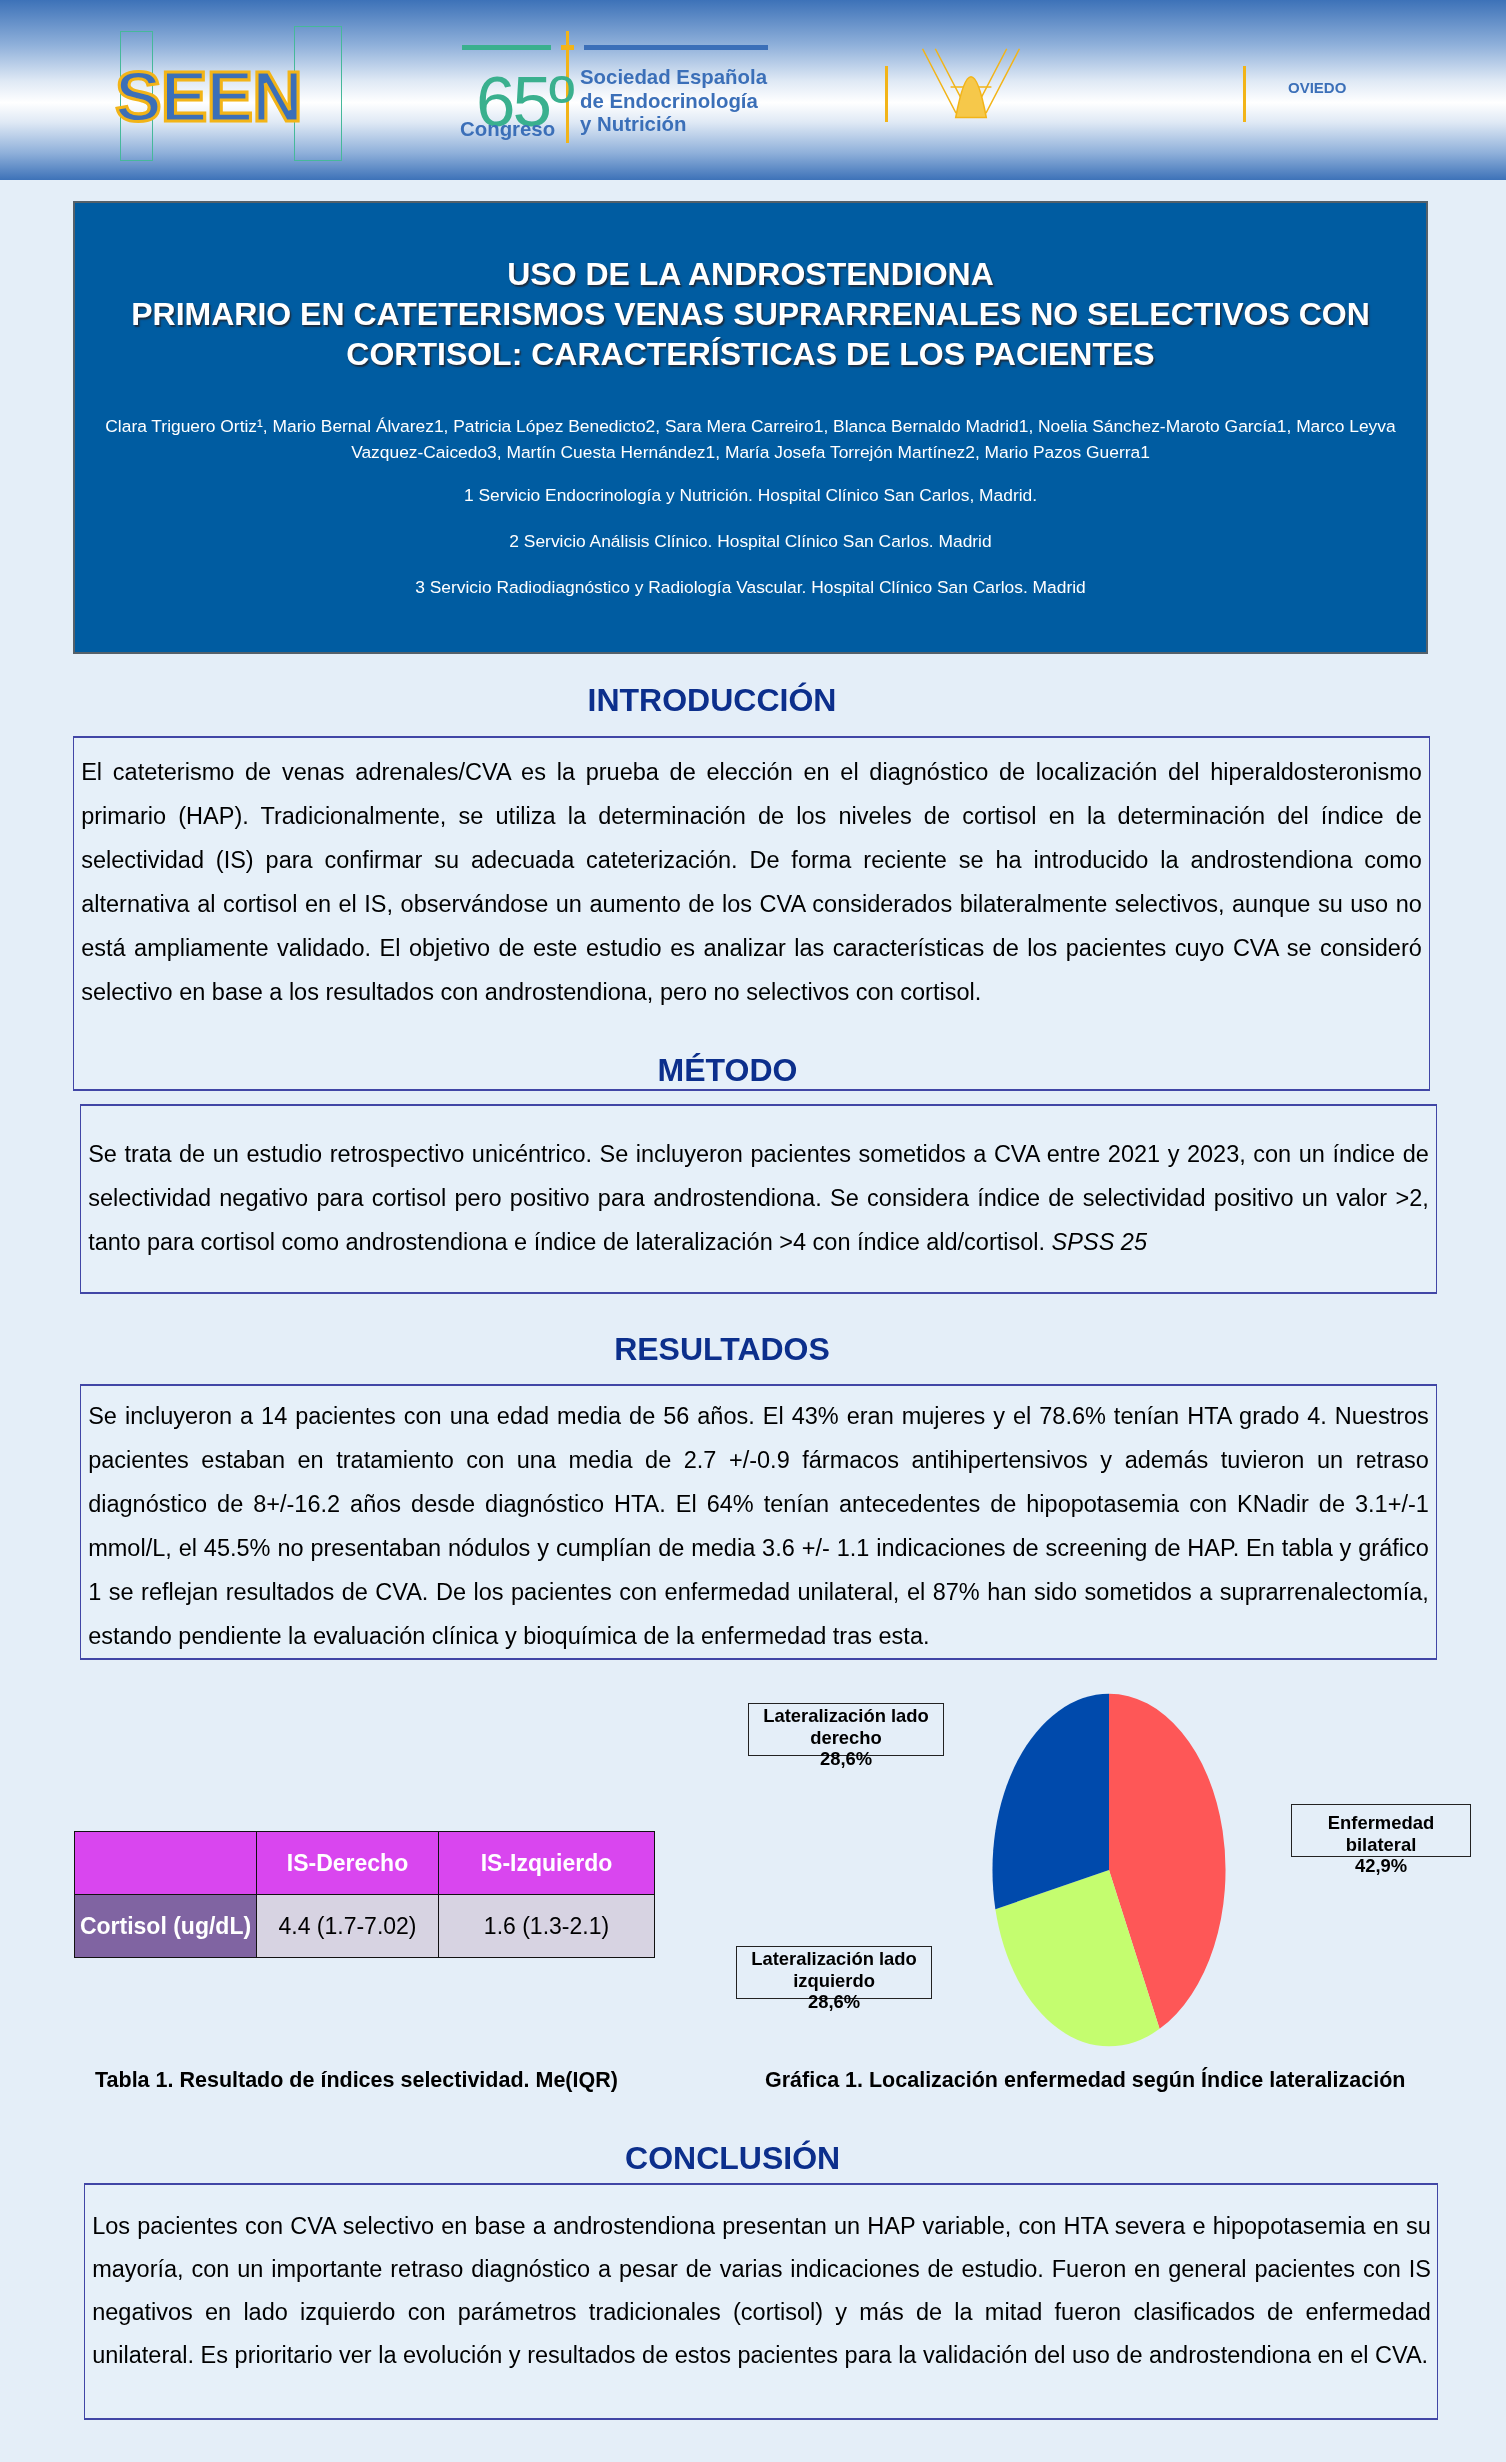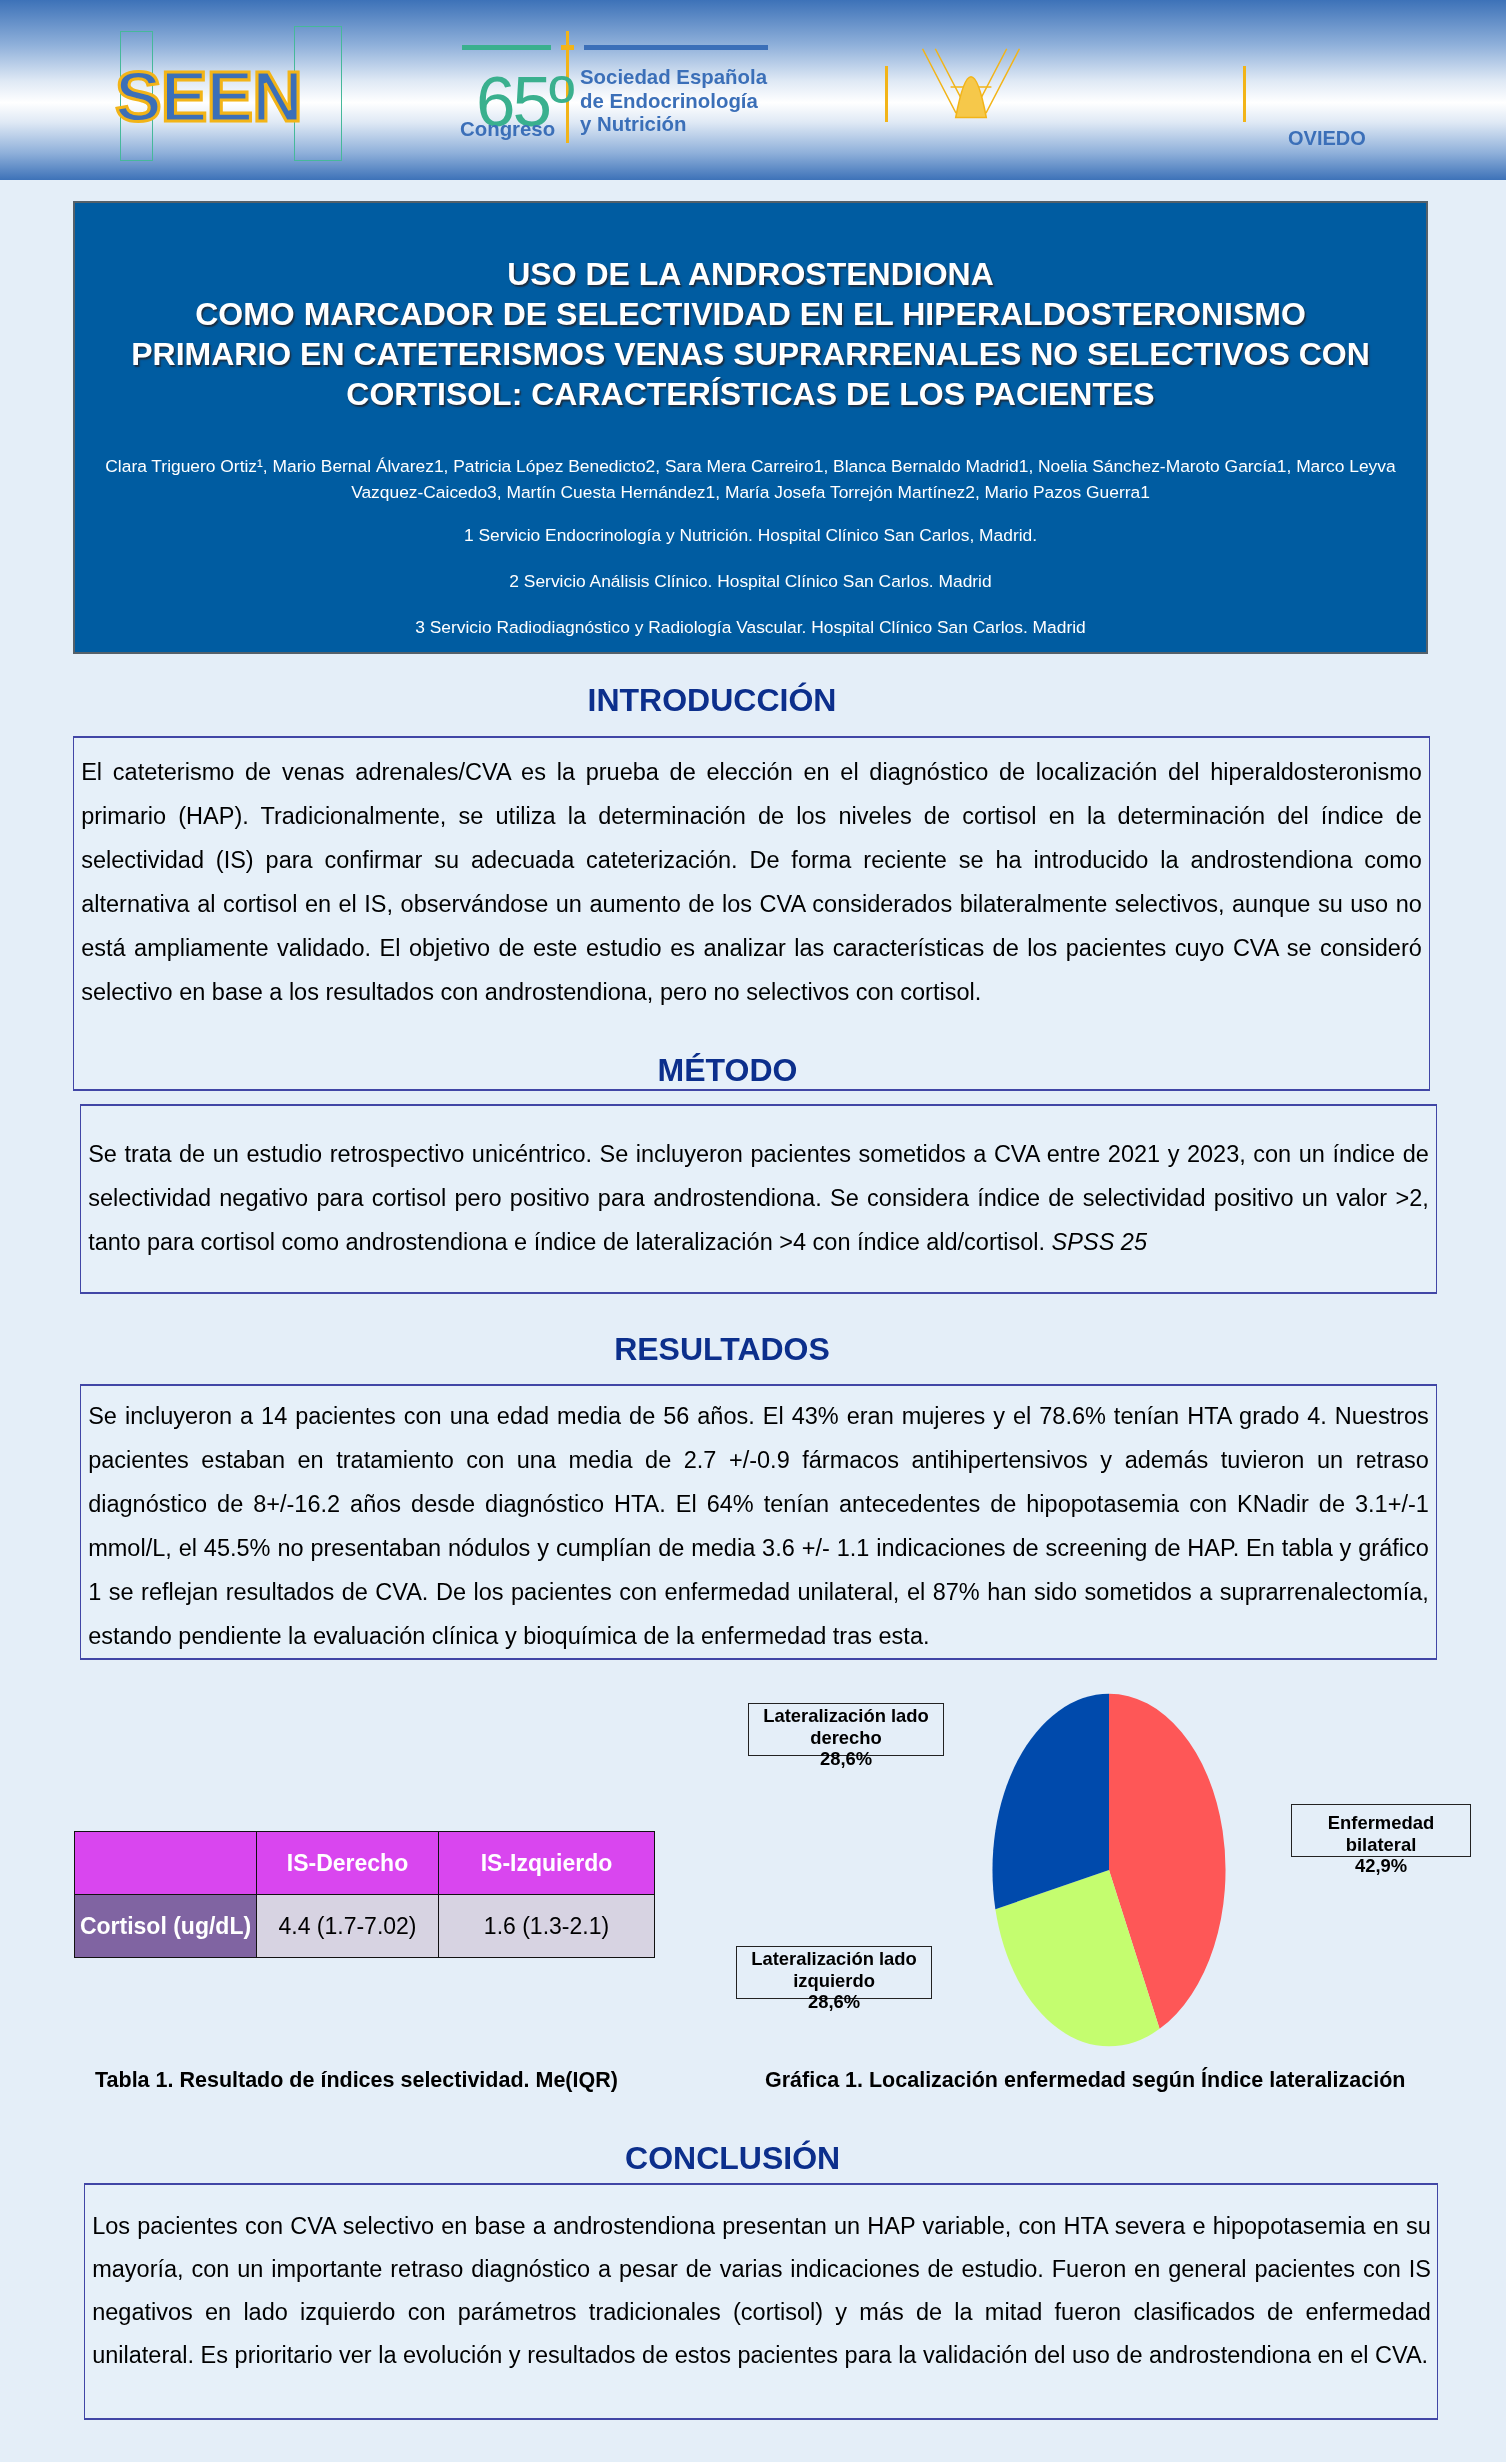--- a/index.html
+++ b/index.html
@@ -27,21 +27,21 @@
     margin-left: 16px;
   }
   .congress-word { position: absolute; left: 460px; top: 118px; font-size: 20.4px; font-weight: bold; color: #3b6fb8; }
   .line-green { position: absolute; left: 462px; top: 45px; width: 89px; height: 5.1px; background: #3ab08e; }
   .line-yellow-h { position: absolute; left: 561px; top: 45px; width: 12.8px; height: 5.1px; background: #f2b418; }
   .line-yellow-v { position: absolute; left: 566px; top: 31px; width: 2.6px; height: 112px; background: #f2b418; }
   .line-blue { position: absolute; left: 584px; top: 45px; width: 184px; height: 5.1px; background: #3b6fb8; }
   .society { position: absolute; left: 580px; top: 66px; font-size: 20.4px; font-weight: bold; color: #3b6fb8; line-height: 23.5px; }
   .vbar { position: absolute; width: 2.6px; height: 56px; background: #f2b418; top: 66px; }
   .bridge { position: absolute; left: 818px; top: 46px; width: 102px; height: 82px; }
-  .oviedo { position: absolute; left: 1288px; top: 79px; font-size: 20px; font-weight: bold; color: #3b6fb8; margin-top: 48px; }
+  .oviedo { position: absolute; left: 1288px; top: 79px; font-size: 15px; font-weight: bold; color: #3b6fb8; }
 
   
   .title-box {
     position: absolute; left: 73px; top: 201px; width: 1355px; height: 453px;
     background: #005ca1; border: 2px solid #55616a; box-sizing: border-box;
     text-align: center; color: #fff;
   }
   .title {
     margin: 51px 20.4px 0; font-size: 32px; font-weight: bold; line-height: 40px;
     text-shadow: 1.5px 1.5px 1.5px #1b2d40;
@@ -107,21 +107,20 @@
       <path d="M70 140 Q100 -20 130 140 Z" fill="#f6c84a"></path>
     </g>
   </svg>
   <div class="vbar" style="left:1243px;"></div>
   <div class="oviedo">OVIEDO</div>
 </div>
 
 <div class="title-box">
   <div class="title">
     <div>USO DE LA ANDROSTENDIONA</div>
-    <div>COMO MARCADOR DE SELECTIVIDAD EN EL HIPERALDOSTERONISMO</div>
     <div>PRIMARIO EN CATETERISMOS VENAS SUPRARRENALES NO SELECTIVOS CON</div>
     <div>CORTISOL: CARACTERÍSTICAS DE LOS PACIENTES</div>
   </div>
   <div class="authors">Clara Triguero Ortiz¹, Mario Bernal Álvarez1, Patricia López Benedicto2, Sara Mera Carreiro1, Blanca Bernaldo Madrid1, Noelia Sánchez-Maroto García1, Marco Leyva Vazquez-Caicedo3, Martín Cuesta Hernández1, María Josefa Torrejón Martínez2, Mario Pazos Guerra1</div>
   <div class="affil" style="margin-top:2px;">
     <p>1 Servicio Endocrinología y Nutrición. Hospital Clínico San Carlos, Madrid.</p>
     <p>2 Servicio Análisis Clínico. Hospital Clínico San Carlos. Madrid</p>
     <p>3 Servicio Radiodiagnóstico y Radiología Vascular. Hospital Clínico San Carlos. Madrid</p>
   </div>
 </div>

